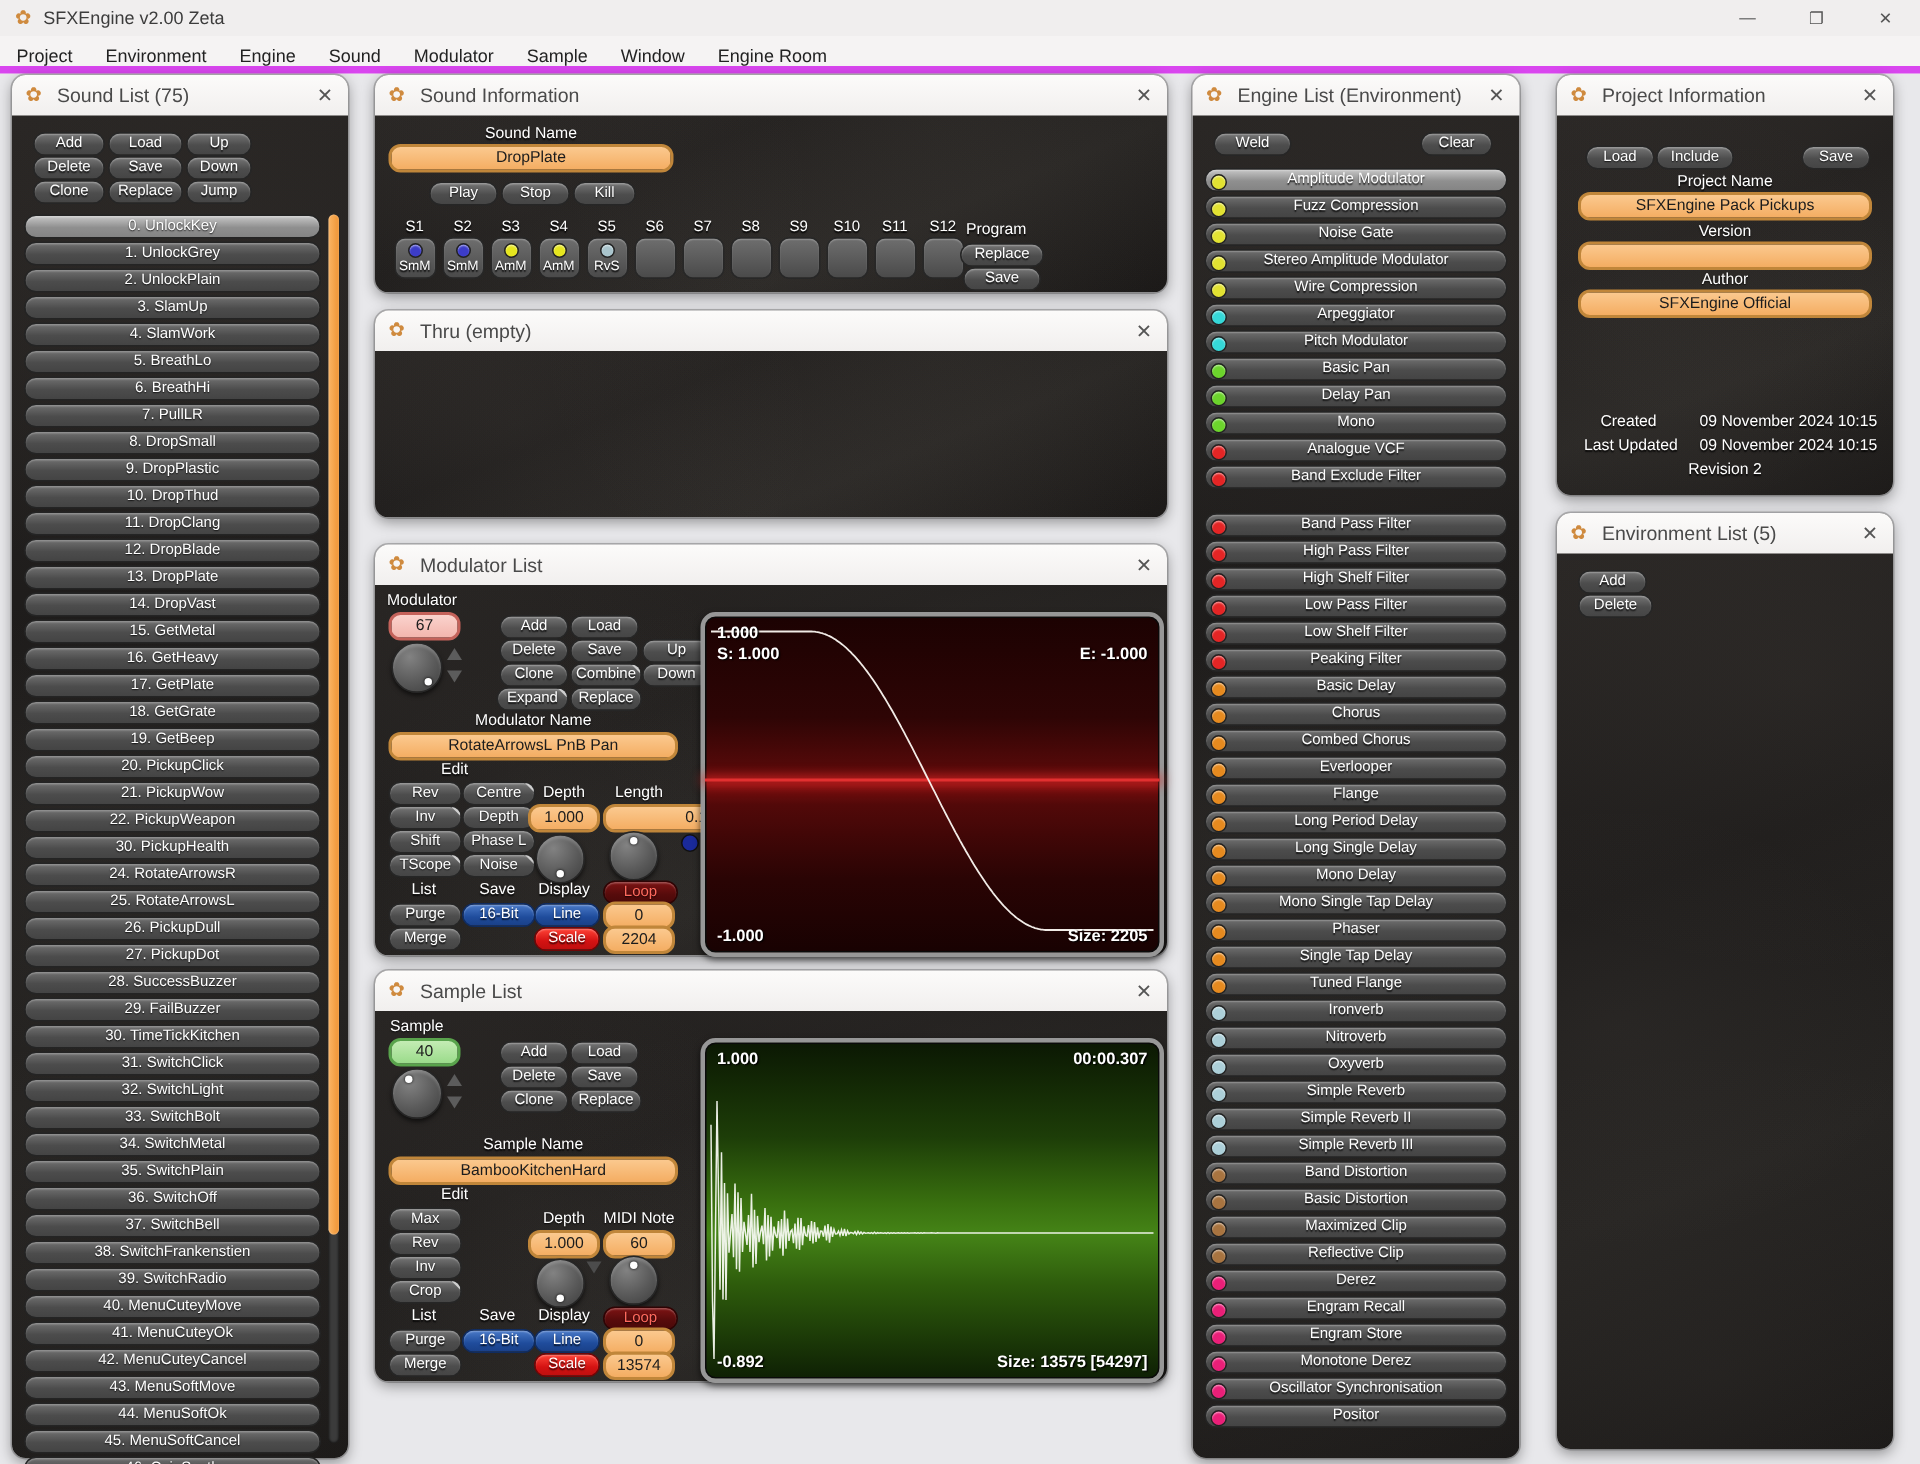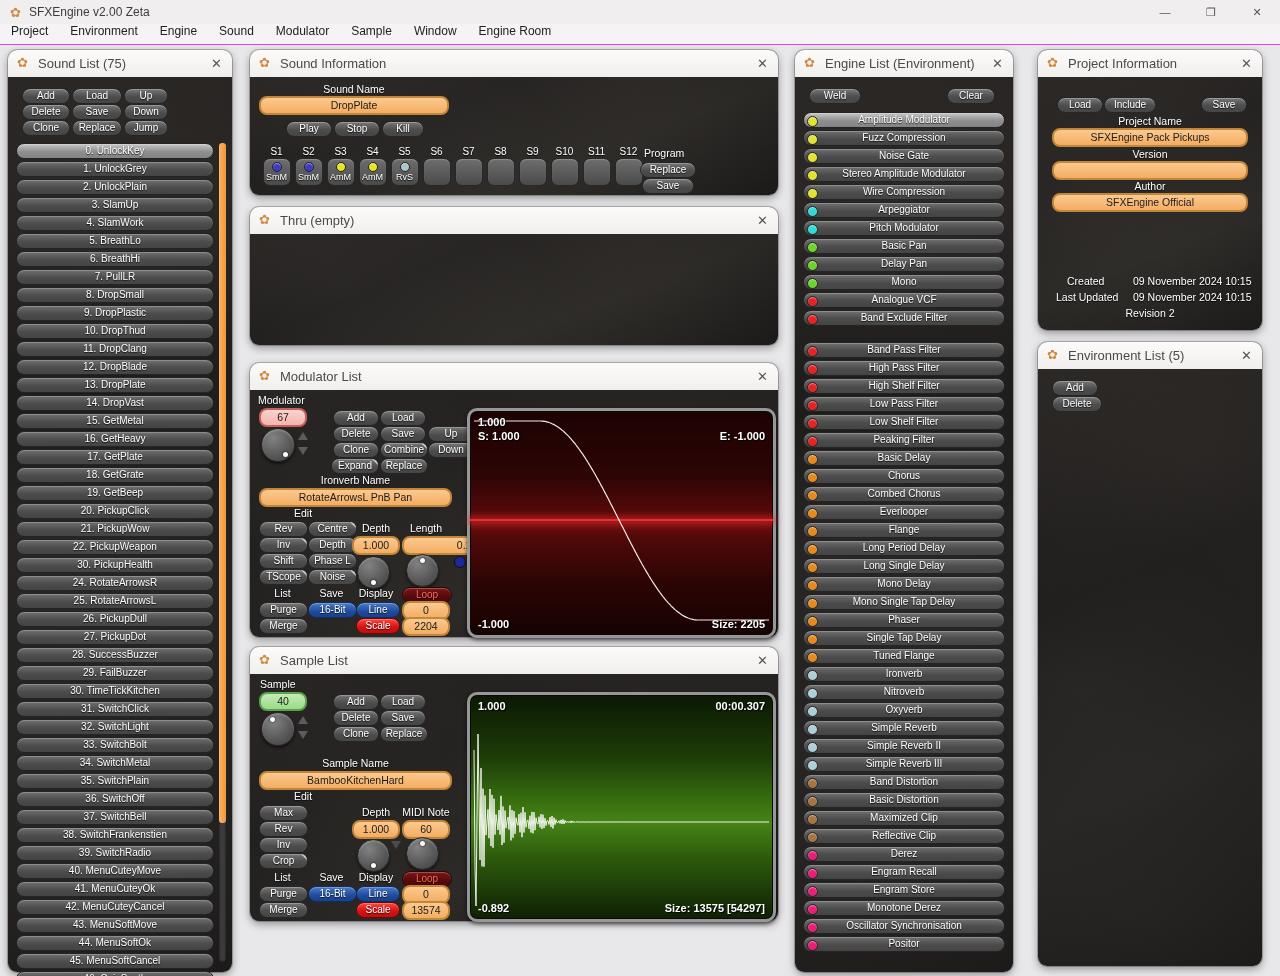--- a/index.html
+++ b/index.html
@@ -8,21 +8,21 @@
     background:#e8e8eb;
     font-family:"Liberation Sans","DejaVu Sans",sans-serif;
     -webkit-font-smoothing:antialiased;
   }
   
   .titlebar{position:absolute;left:0;top:0;width:1280px;height:24px;background:#f0eeee;display:flex;align-items:center;}
   .app-icon{margin-left:10px;font-size:13px;color:#cf8a3e;}
   .app-title{margin-left:8px;font-size:12px;color:#3c3c3c;}
   .winbtns{position:absolute;right:0;top:0;height:24px;display:flex;}
   .winbtn{width:46px;height:24px;display:flex;align-items:center;justify-content:center;font-size:11px;color:#555;}
-  .menubar{position:absolute;left:0;top:24px;width:1280px;height:20px;background:#f5f3f3;display:flex;align-items:flex-start;border-bottom:1px solid #d946ef;}
+  .menubar{position:absolute;left:0;top:24px;width:1280px;height:20px;background:#f5f3f3;display:flex;align-items:flex-end;border-bottom:5px solid #d946ef;}
   .menubar span{padding:0 11px;font-size:12px;color:#222;}
   
   .panel{position:absolute;border-radius:9px;
     box-shadow:0 3px 9px rgba(0,0,0,.38),0 0 0 1px rgba(0,0,0,.22);
     background:
       radial-gradient(ellipse 420px 300px at 72% 18%, rgba(150,138,126,.07), transparent 65%),
       radial-gradient(ellipse 320px 240px at 18% 55%, rgba(160,150,140,.06), transparent 62%),
       radial-gradient(ellipse 520px 360px at 48% 92%, rgba(130,122,114,.07), transparent 60%),
       linear-gradient(158deg,#2a2725 0%,#1e1c1b 38%,#262422 68%,#191716 100%);
   }
@@ -305,21 +305,21 @@
   <div class="btn" style="left:83px;top:47px;width:44px;">Add</div>
   <div class="btn" style="left:130px;top:47px;width:44px;">Load</div>
   <div class="btn" style="left:83px;top:63px;width:44px;">Delete</div>
   <div class="btn" style="left:130px;top:63px;width:44px;">Save</div>
   <div class="btn" style="left:178px;top:63px;width:44px;">Up</div>
   <div class="btn" style="left:83px;top:79px;width:44px;">Clone</div>
   <div class="btn notch" style="left:130px;top:79px;width:46px;">Combine</div>
   <div class="btn" style="left:178px;top:79px;width:44px;">Down</div>
   <div class="btn notch" style="left:81px;top:95px;width:46px;">Expand</div>
   <div class="btn" style="left:130px;top:95px;width:46px;">Replace</div>
-  <div class="lbl c" style="left:9px;top:111px;width:193px;">Ironverb Name</div>
+  <div class="lbl c" style="left:9px;top:111px;width:193px;">Modulator Name</div>
   <div class="field" style="left:9px;top:125px;width:189px;">RotateArrowsL PnB Pan</div>
   <div class="lbl" style="left:44px;top:144px;">Edit</div>
   <div class="btn" style="left:9px;top:158px;width:47px;">Rev</div>
   <div class="btn notch" style="left:58px;top:158px;width:47px;">Centre</div>
   <div class="lbl c" style="left:102px;top:159px;width:48px;">Depth</div>
   <div class="lbl c" style="left:152px;top:159px;width:48px;">Length</div>
   <div class="btn notch" style="left:9px;top:174px;width:47px;">Inv</div>
   <div class="btn" style="left:58px;top:174px;width:47px;">Depth</div>
   <div class="field" style="left:102px;top:173px;width:44px;">1.000</div>
   <div class="field" style="left:152px;top:173px;width:44px;padding-left:44px;">0.100</div>

